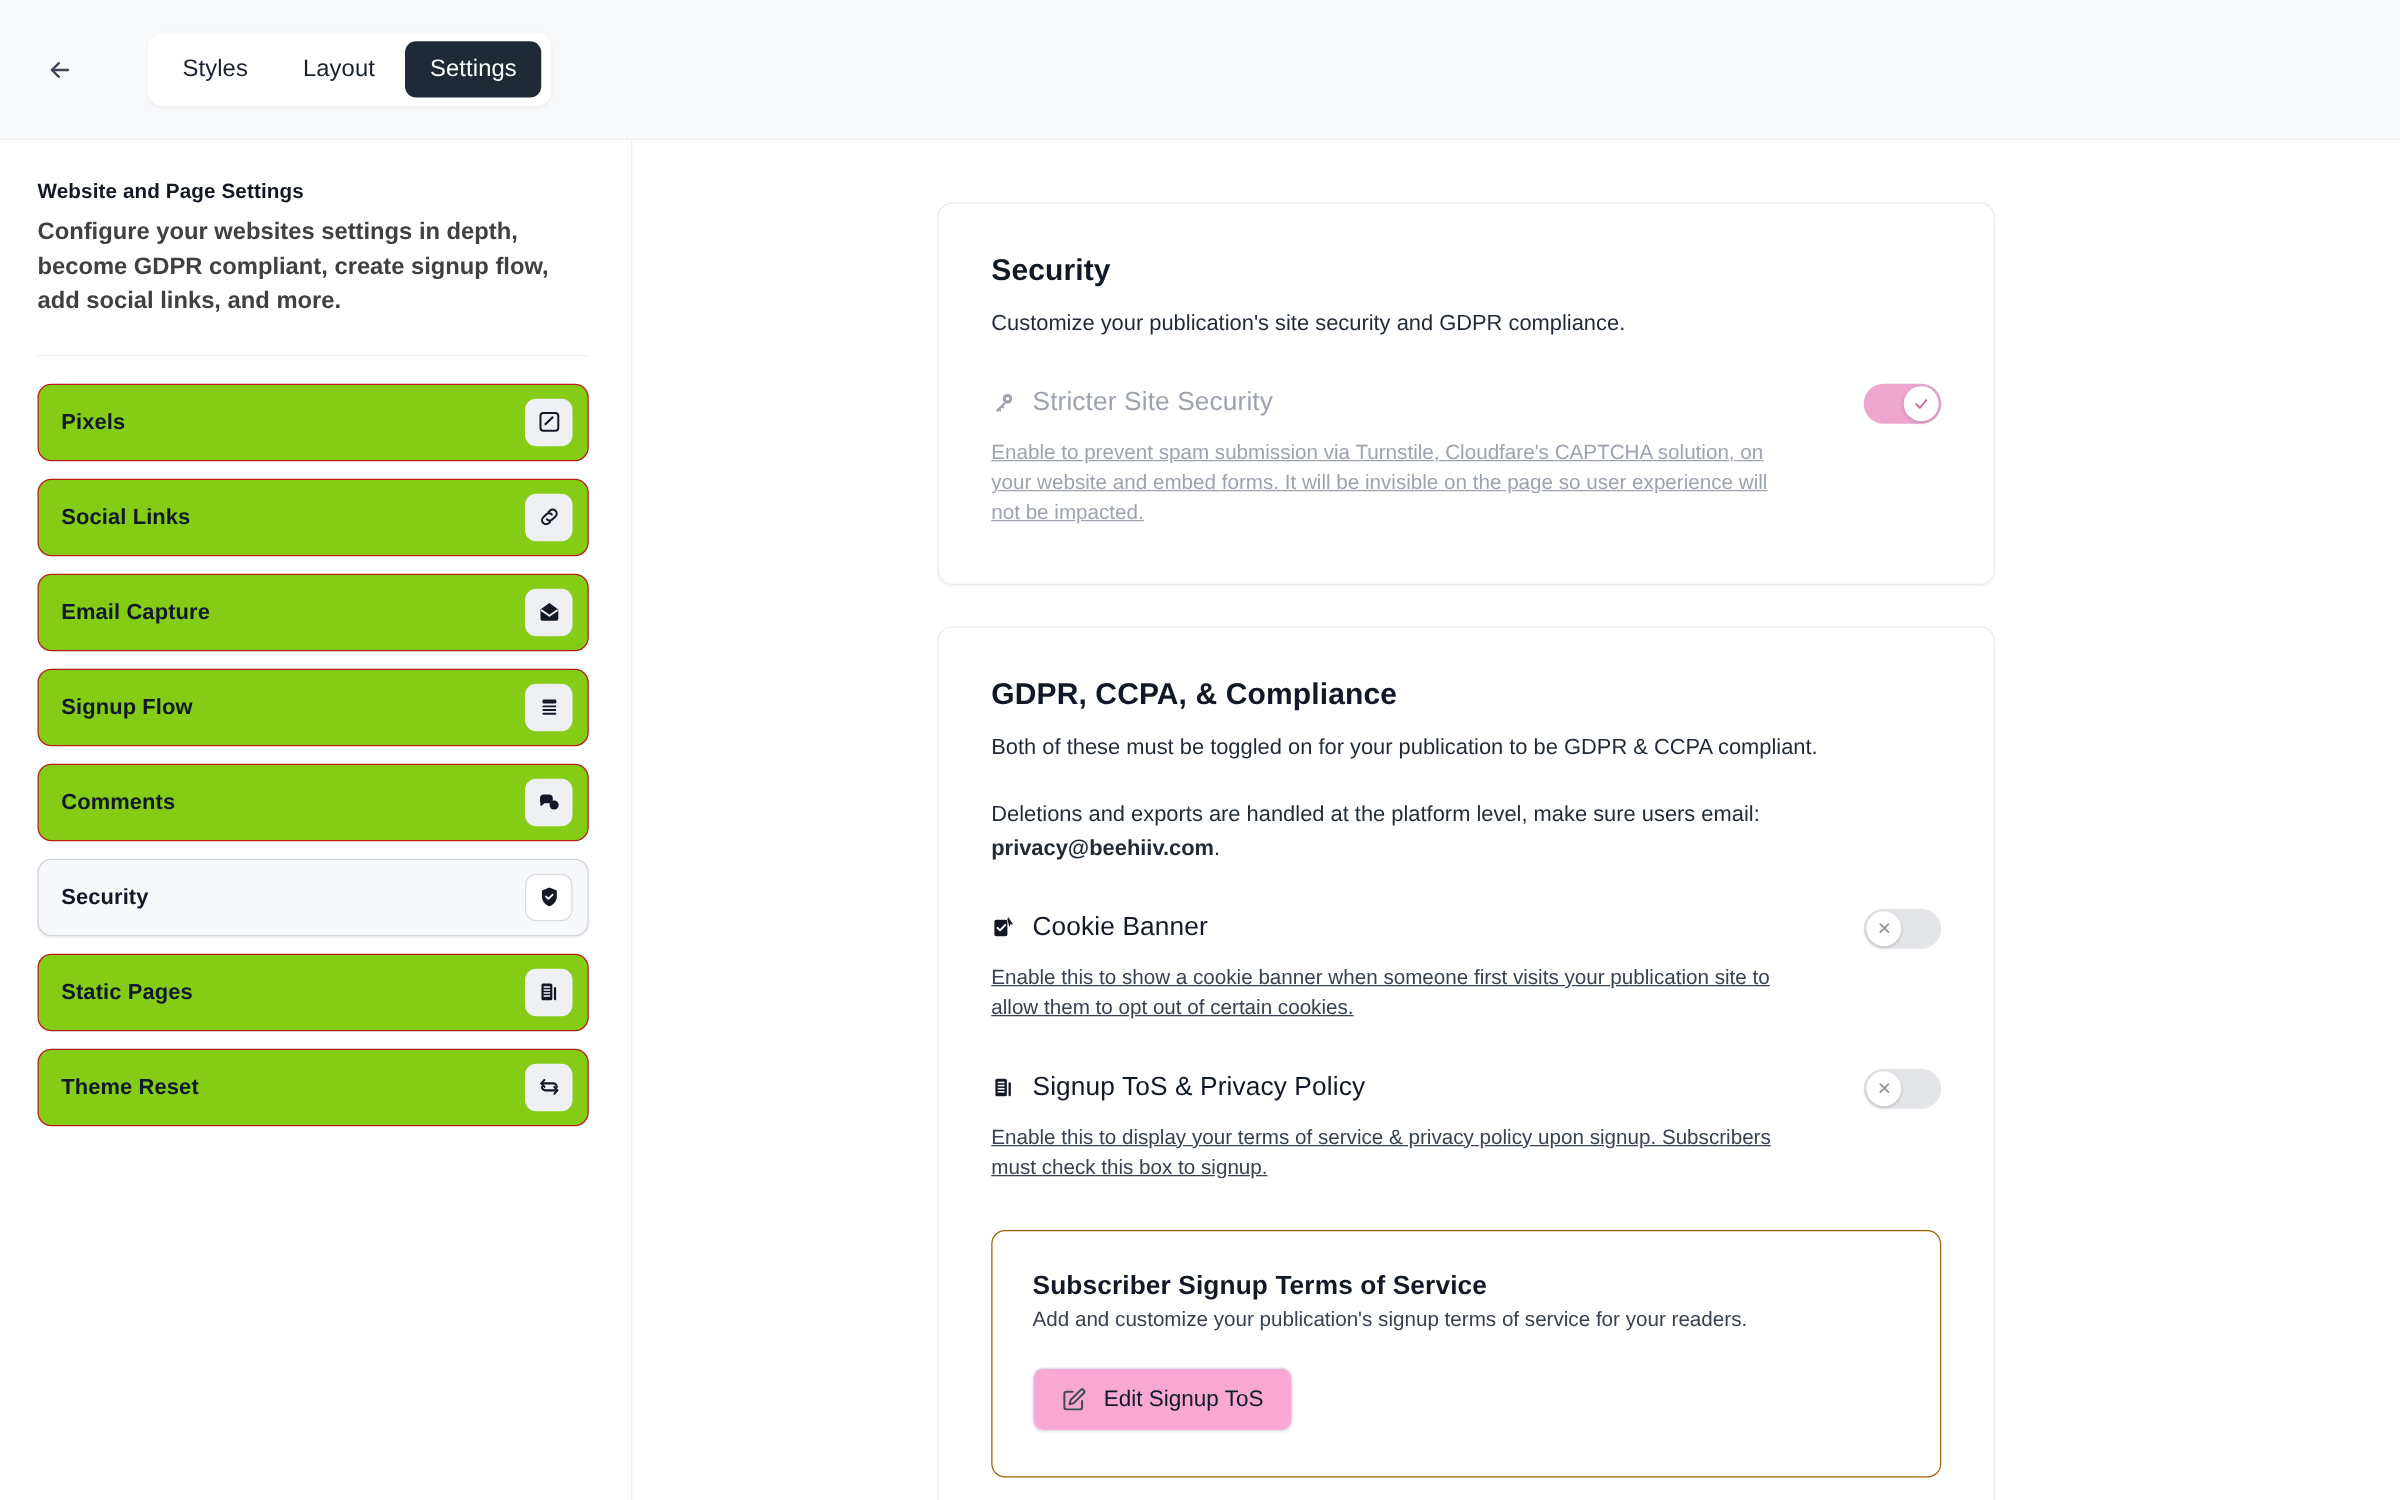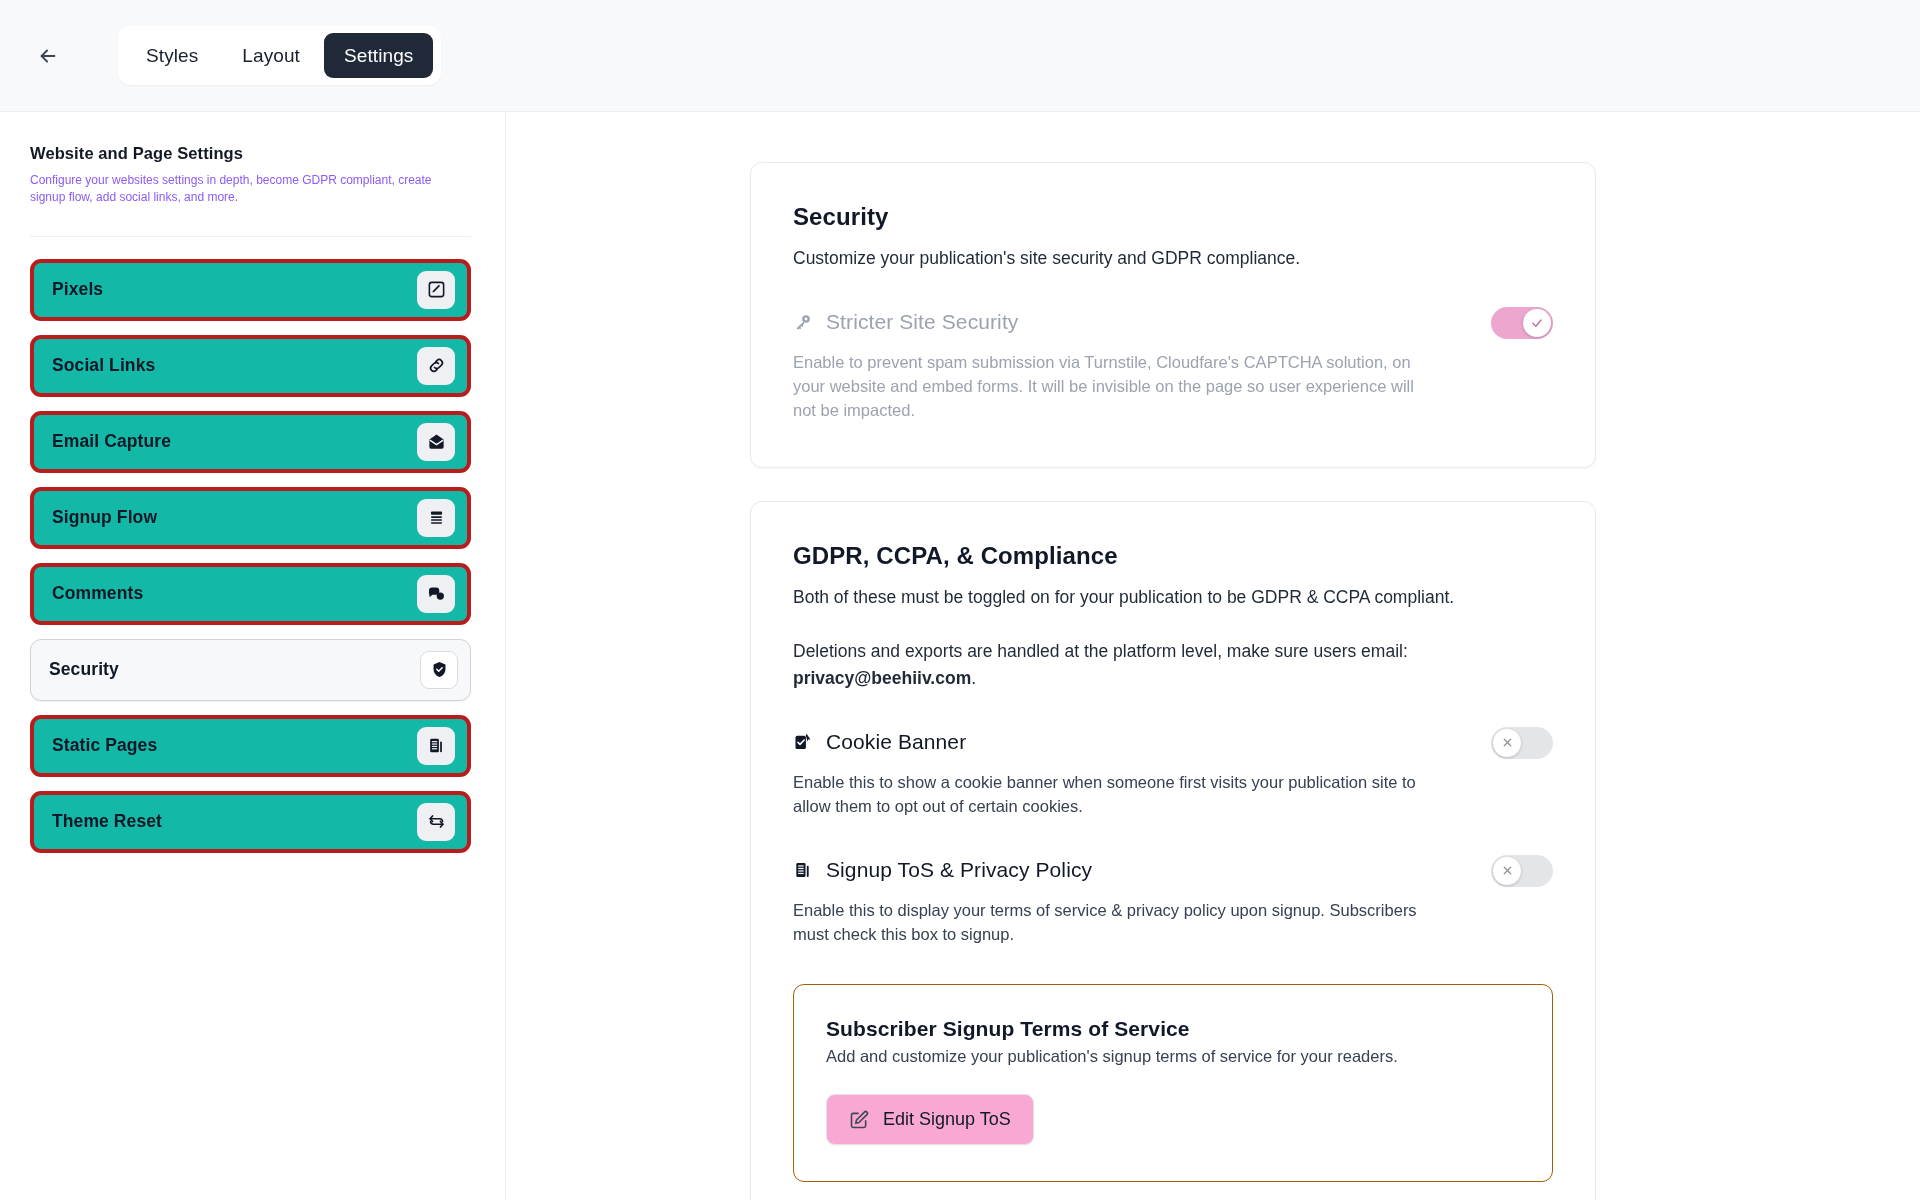--- a/index.html
+++ b/index.html
@@ -72,35 +72,36 @@
     overflow: hidden;
   }
   .side-title {
     font-size: 16.5px;
     font-weight: bold;
     color: #121826;
     letter-spacing: .1px;
   }
   .side-sub {
     margin-top: 9px;
-    font-size: 12px;
+    font-size: 19px;
     line-height: 1.45;
-    color: #8b5cf6;
+    color: #404040;
     max-width: 420px;
+    font-weight: bold;
   }
   .side-divider {
     margin: 29px 0 22px 0;
     height: 1px;
     background: #eceef1;
   }
   .nav-list { display: flex; flex-direction: column; gap: 14px; }
   .nav-item {
     height: 62px;
-    background: #14b8a6;
-    border: 4px solid #b91c1c;
+    background: #84cc16;
+    border: 1px solid #b91c1c;
     border-radius: 11px;
     display: flex;
     align-items: center;
     justify-content: space-between;
     padding: 0 12px 0 18px;
     cursor: pointer;
   }
   .nav-item.active {
     background: #f6f8fa;
     border: 1px solid #cfd4dc;
@@ -174,20 +175,21 @@
     font-size: 21px;
     color: #111827;
     letter-spacing: .1px;
   }
   .setting-desc {
     margin-top: 12px;
     font-size: 16.5px;
     line-height: 1.45;
     color: #374151;
     max-width: 625px;
+    text-decoration: underline;
   }
   .disabled .setting-name,
   .disabled .setting-desc { color: #9ca3af; }
   .disabled .setting-icon { color: #9ca3af; }
   .setting-icon { color: #111827; display: flex; }
 
   
   .toggle {
     position: absolute;
     top: 2px;

